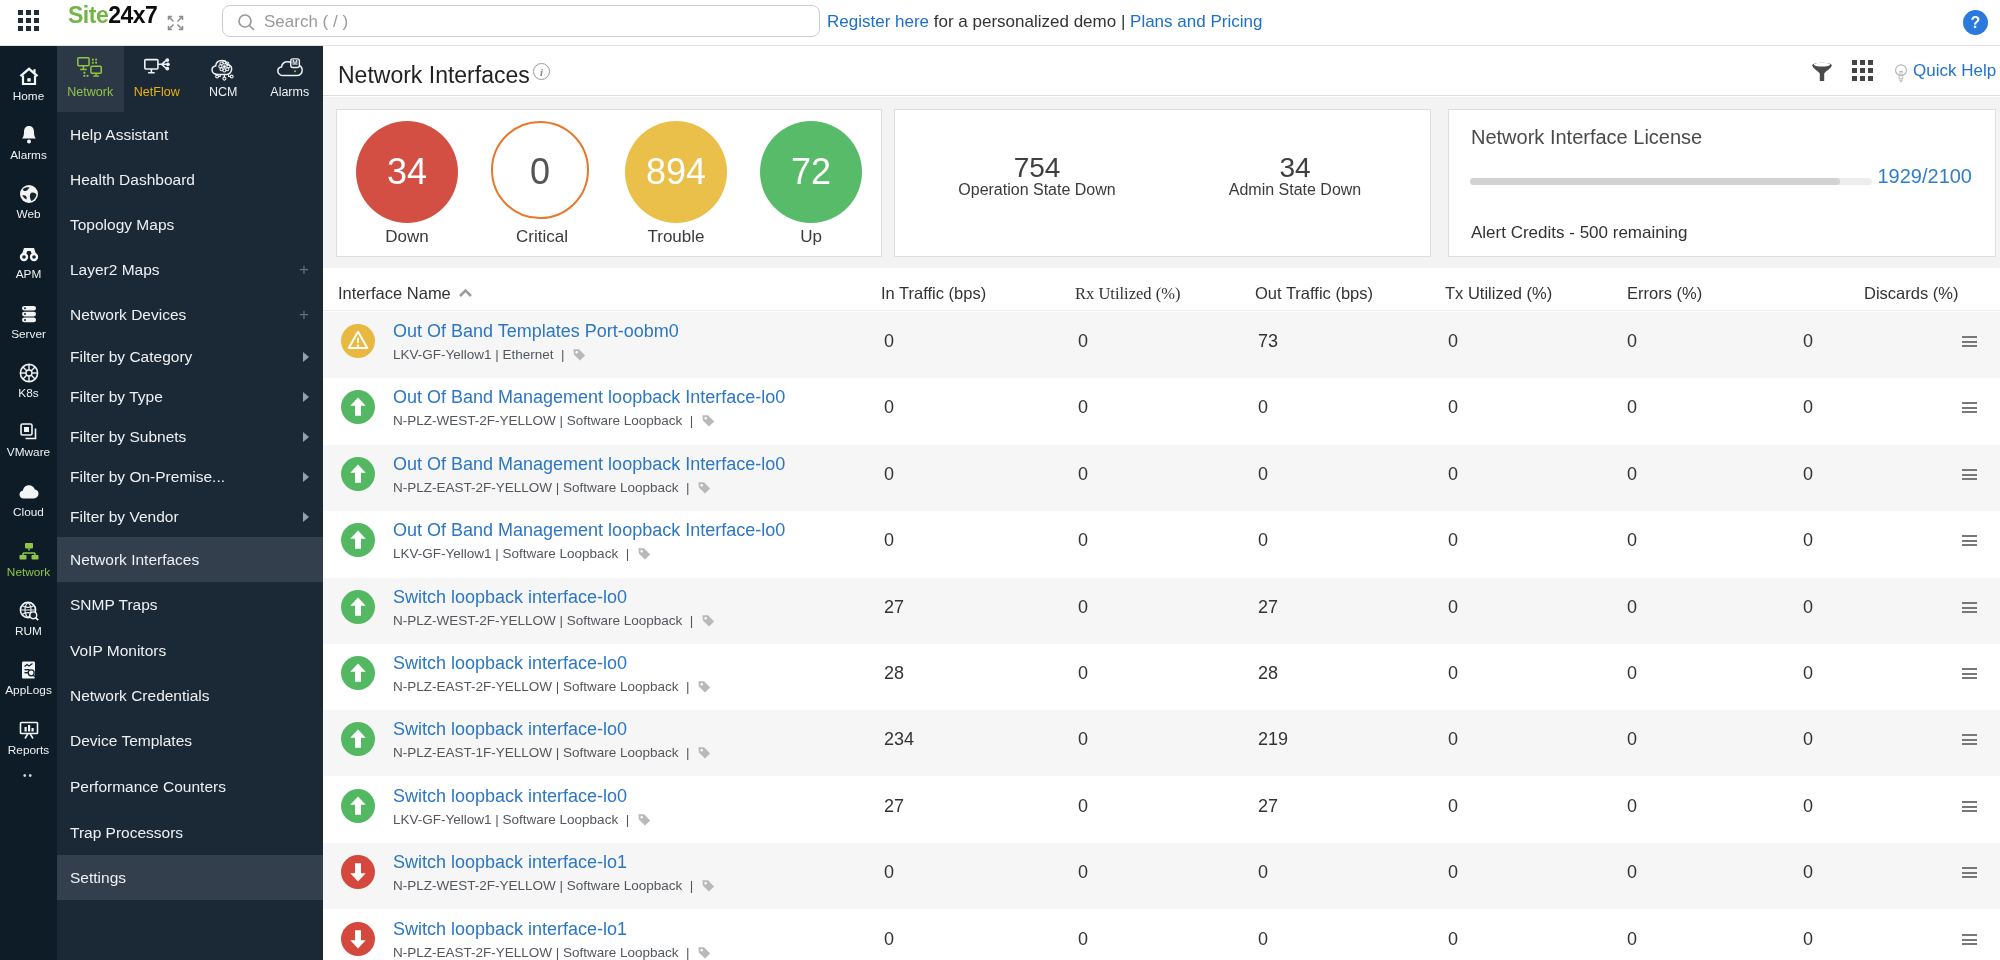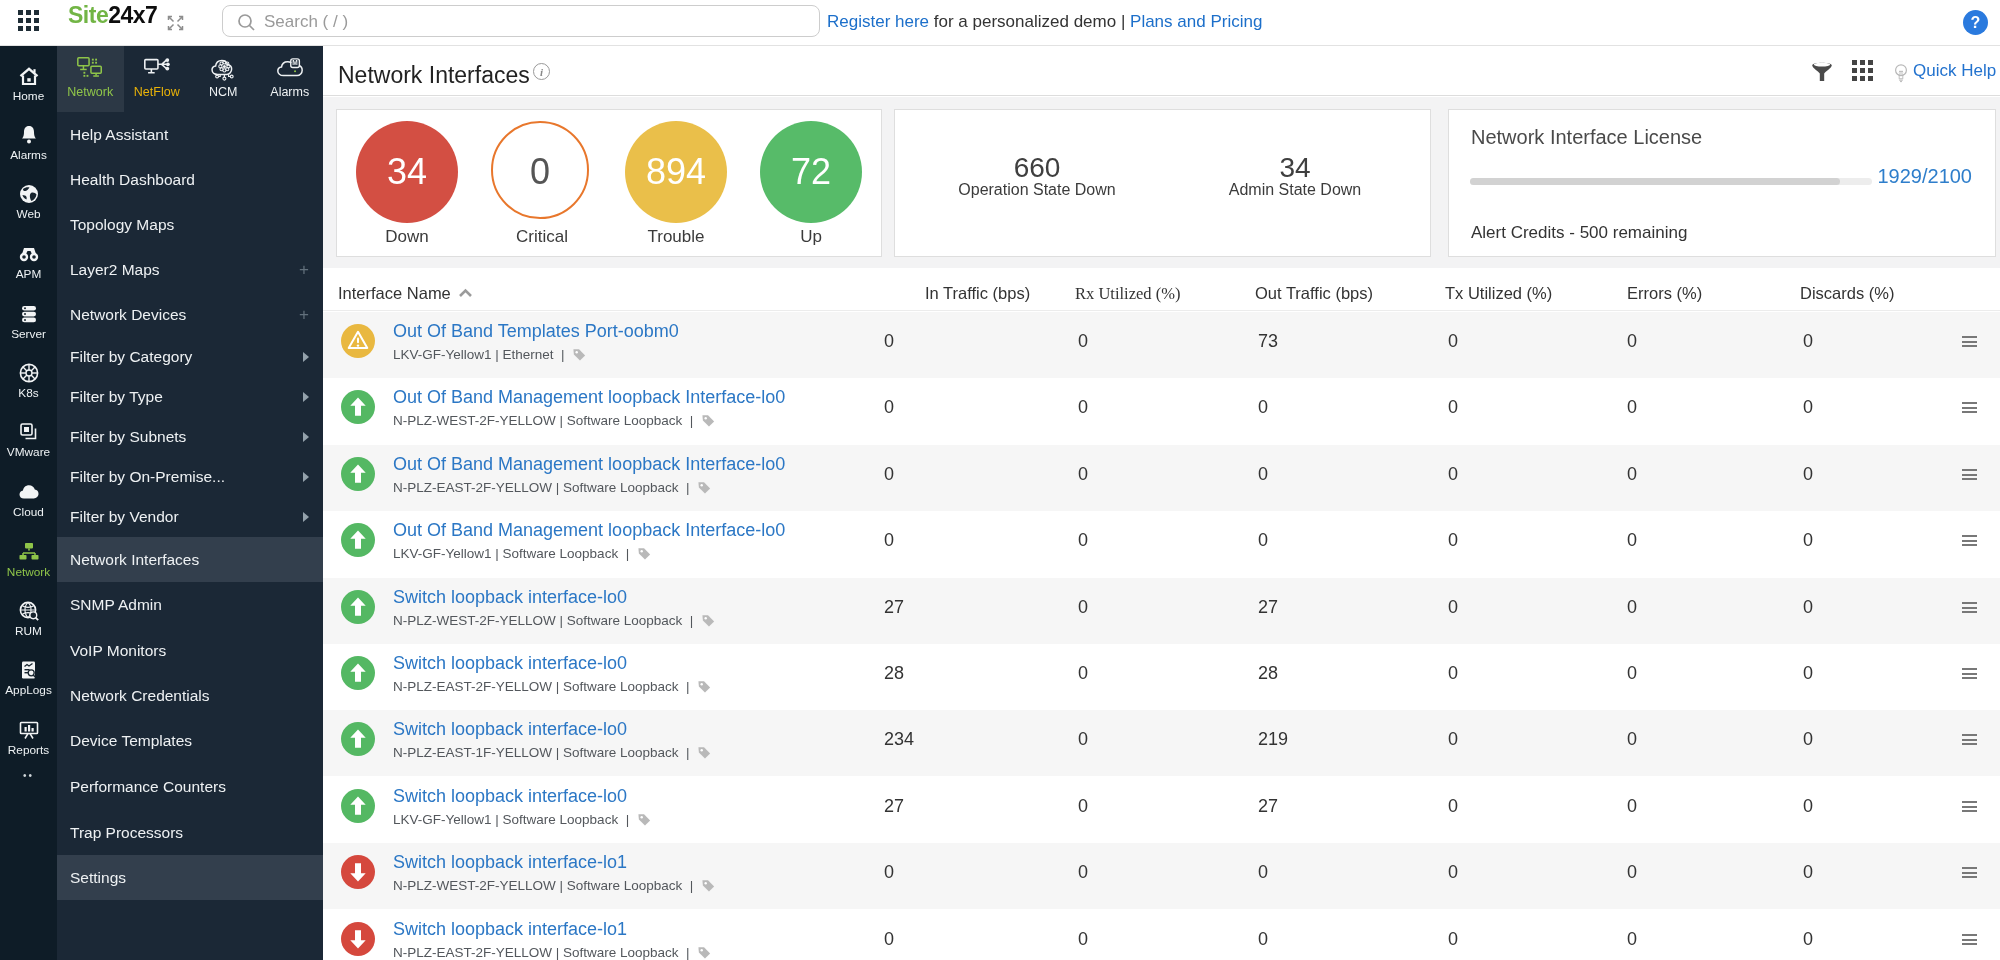--- a/index.html
+++ b/index.html
@@ -282,21 +282,21 @@
 <div class="mitem" style="top:111px;height:45px;line-height:45px">Health Dashboard</div>
 <div class="mitem" style="top:156px;height:45px;line-height:45px">Topology Maps</div>
 <div class="mitem" style="top:201px;height:45px;line-height:45px">Layer2 Maps<span class="plus">+</span></div>
 <div class="mitem" style="top:246px;height:45px;line-height:45px">Network Devices<span class="plus">+</span></div>
 <div class="mitem" style="top:291px;height:40px;line-height:40px">Filter by Category<span class="arr"></span></div>
 <div class="mitem" style="top:331px;height:40px;line-height:40px">Filter by Type<span class="arr"></span></div>
 <div class="mitem" style="top:371px;height:40px;line-height:40px">Filter by Subnets<span class="arr"></span></div>
 <div class="mitem" style="top:411px;height:40px;line-height:40px">Filter by On-Premise...<span class="arr"></span></div>
 <div class="mitem" style="top:451px;height:40px;line-height:40px">Filter by Vendor<span class="arr"></span></div>
 <div class="mitem msel" style="top:491px;height:45px;line-height:45px">Network Interfaces</div>
-<div class="mitem" style="top:536px;height:45.5px;line-height:45.5px">SNMP Admin</div>
+<div class="mitem" style="top:536px;height:45.5px;line-height:45.5px">SNMP Traps</div>
 <div class="mitem" style="top:582px;height:45.5px;line-height:45.5px">VoIP Monitors</div>
 <div class="mitem" style="top:627px;height:45.5px;line-height:45.5px">Network Credentials</div>
 <div class="mitem" style="top:672px;height:45.5px;line-height:45.5px">Device Templates</div>
 <div class="mitem" style="top:718px;height:45.5px;line-height:45.5px">Performance Counters</div>
 <div class="mitem" style="top:764px;height:45.5px;line-height:45.5px">Trap Processors</div>
 <div class="mitem msel" style="top:809px;height:45px;line-height:45px">Settings</div>
 </div>
 
 <div id="chead">
   <div id="ctitle">Network Interfaces</div>
@@ -322,47 +322,47 @@
     <div class="circ" style="left:19px; background:#d34f43;">34</div>
       <div class="clabel" style="left:19px;">Down</div>
     <div class="circ" style="left:154px; background:#fff; border:2px solid #e8772c; color:#555; line-height:98px; width:98px; height:98px;">0</div>
       <div class="clabel" style="left:154px;">Critical</div>
     <div class="circ" style="left:288px; background:#eabf4a;">894</div>
       <div class="clabel" style="left:288px;">Trouble</div>
     <div class="circ" style="left:423px; background:#57bb69;">72</div>
       <div class="clabel" style="left:423px;">Up</div>
   </div>
   <div class="card" style="left:571px; width:537px;">
-    <div class="bignum" style="left:12px;">660</div>
+    <div class="bignum" style="left:12px;">754</div>
       <div class="bignlabel" style="left:12px;">Operation State Down</div>
     <div class="bignum" style="left:270px;">34</div>
       <div class="bignlabel" style="left:270px;">Admin State Down</div>
   </div>
   <div class="card" style="left:1125px; width:548px;">
     <div style="position:absolute;left:22px;top:16px;font-size:20px;color:#4a4a4a;">Network Interface License</div>
     <div style="position:absolute;left:21px;top:68px;width:402px;height:7px;border-radius:4px;background:#ededed;">
       <div style="width:92%;height:7px;border-radius:4px;background:#d2d2d2;"></div>
     </div>
     <div style="position:absolute;right:23px;top:55px;font-size:20px;color:#2e7ecb;">1929/2100</div>
     <div style="position:absolute;left:22px;top:113px;font-size:17px;color:#333;">Alert Credits - 500 remaining</div>
   </div>
 </div>
 
 <div id="thead">
   <div class="h" style="left:15px;">Interface Name
     <svg width="15" height="11" viewBox="0 0 15 11" style="margin-left:3px">
         <path d="M2 8 L7.5 2.5 L13 8" fill="none" stroke="#9b9b9b" stroke-width="2.6"></path>
       </svg>
   </div>
-  <div class="h" style="left:558px;margin-left:44px;">In Traffic (bps)</div>
+  <div class="h" style="left:558px;">In Traffic (bps)</div>
   <div class="h" style="left:752px;font-family:Liberation Serif, serif;">Rx Utilized (%)</div>
   <div class="h" style="left:932px;">Out Traffic (bps)</div>
   <div class="h" style="left:1122px;">Tx Utilized (%)</div>
   <div class="h" style="left:1304px;">Errors (%)</div>
-  <div class="h" style="left:1477px;">Discards (%)</div>
+  <div class="h" style="left:1541px;">Discards (%)</div>
 </div>
 
 <div style="position:absolute;left:323px;top:311px;width:1677px;height:0;"></div>
 <div class="row" style="top:312px;height:66.4px;background:#f6f6f6">
     <div class="ric"><svg width="34" height="34" viewBox="0 0 34 34">
         <circle cx="17" cy="17" r="17" fill="#e9b840"></circle>
         <path d="M17 7.8 L26.3 24 L7.7 24 Z" fill="none" stroke="#fff" stroke-width="2" stroke-linejoin="round"></path>
         <rect x="16" y="13.6" width="2" height="5.6" rx="1" fill="#fff"></rect>
         <circle cx="17" cy="21.6" r="1.2" fill="#fff"></circle>
       </svg></div>

